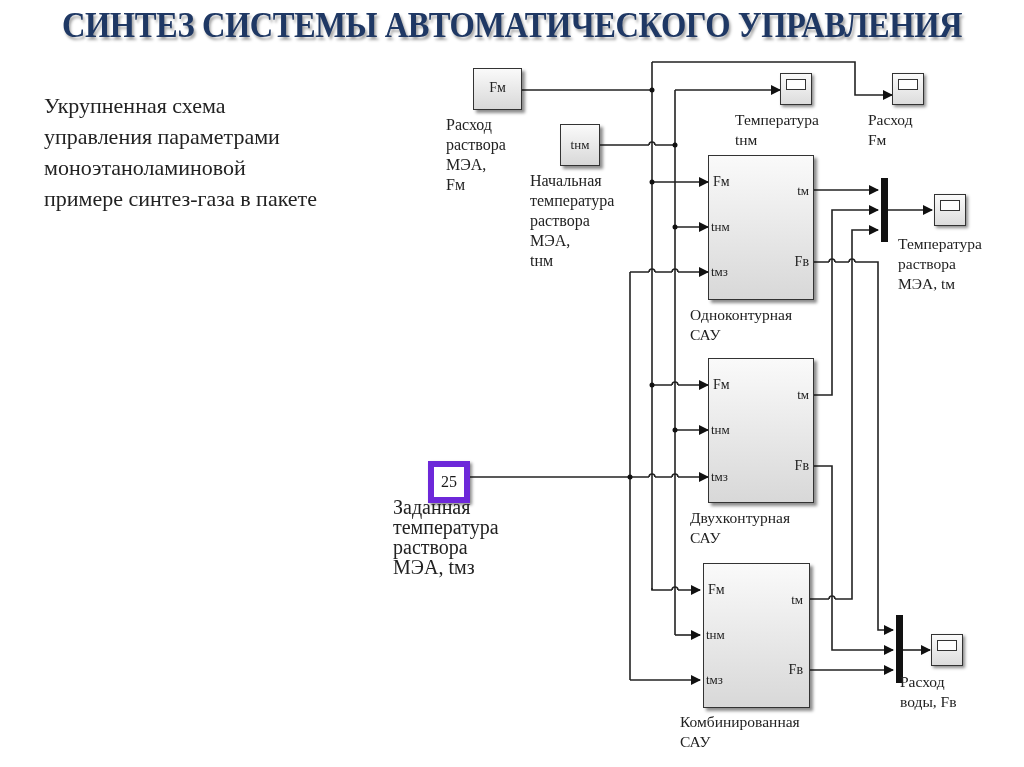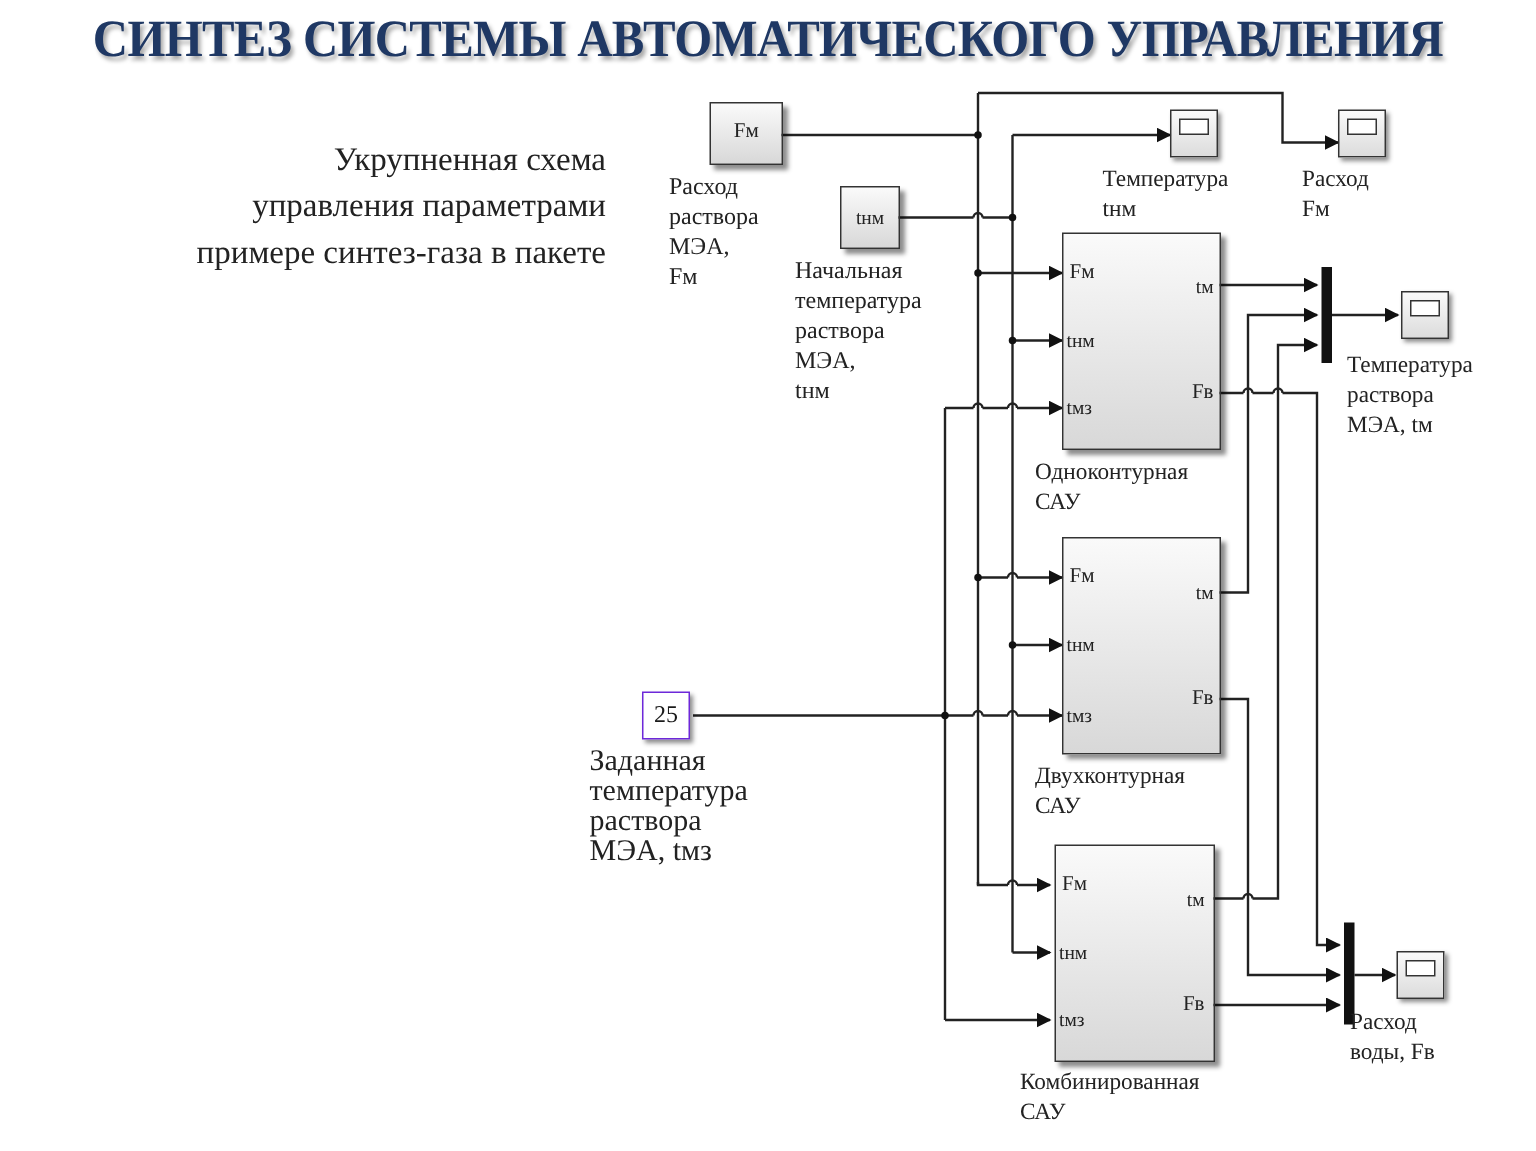--- a/index.html
+++ b/index.html
@@ -1,36 +1,37 @@
 <!DOCTYPE html>
 <html><head>
 <meta charset="utf-8">
 <style>
   html, body { margin:0; padding:0; background:#ffffff; }
   body { width:1024px; height:767px; position:relative; overflow:hidden; font-family:"Liberation Serif", serif; color:#1a1a1a; }
   .title { position:absolute; left:0; top:6px; width:1024px; text-align:center; font-family:"Liberation Serif", serif; font-weight:bold; font-size:35px; color:#1f3864; letter-spacing:-0.5px; text-shadow:2px 3px 3px rgba(0,0,0,0.35); transform:scaleX(0.93); transform-origin:center; }
   .desc { position:absolute; left:44px; top:90px; width:360px; font-size:22px; line-height:31px; color:#222; }
-  .desc div { white-space:nowrap;text-align:right; }
+  .desc div { white-space:nowrap; }
   svg.diagram { position:absolute; left:0; top:0; }
   .lbl { position:absolute; text-align:left; font-size:15.5px; line-height:20px; color:#222; white-space:nowrap; }
   .port { position:absolute; font-size:14px; color:#222; }
   .blk { position:absolute; border:1px solid #333; background:linear-gradient(#fafafa,#d8d8d8); box-shadow:3px 3px 3px rgba(0,0,0,0.45); }
   .blk-text { position:absolute; font-size:14px; color:#222; text-align:center; width:100%; }
   .scope { position:absolute; width:30px; height:30px; border:1px solid #333; background:linear-gradient(#fafafa,#dcdcdc); box-shadow:2px 2px 3px rgba(0,0,0,0.45); }
   .scope .screen { position:absolute; left:5px; top:5px; width:18px; height:9px; border:1px solid #333; background:#fff; }
-  .const { position:absolute; width:30px; height:30px; border:1px solid #6d28d9; background:#fff; box-shadow:2px 2px 3px rgba(0,0,0,0.45); font-size:16px; text-align:center; line-height:30px; }
+  .const { position:absolute; width:30px; height:30px; border:6px solid #6d28d9; background:#fff; box-shadow:2px 2px 3px rgba(0,0,0,0.45); font-size:16px; text-align:center; line-height:30px; }
 </style>
 </head>
 <body>
 
 <div class="title">СИНТЕЗ СИСТЕМЫ АВТОМАТИЧЕСКОГО УПРАВЛЕНИЯ</div>
 
 <div class="desc">
   <div>Укрупненная схема</div>
   <div>управления параметрами</div>
+  <div>моноэтаноламиновой</div>
   <div>примере синтез-газа в пакете</div>
 </div>
 
 <svg class="diagram" width="1024" height="767">
   <defs>
     <marker id="arr" markerWidth="10" markerHeight="10" refX="9" refY="5" orient="auto" markerUnits="userSpaceOnUse">
       <path d="M0,0 L10,5 L0,10 z" fill="#111"></path>
     </marker>
   </defs>
   <g stroke="#222" stroke-width="1.6" fill="none">

